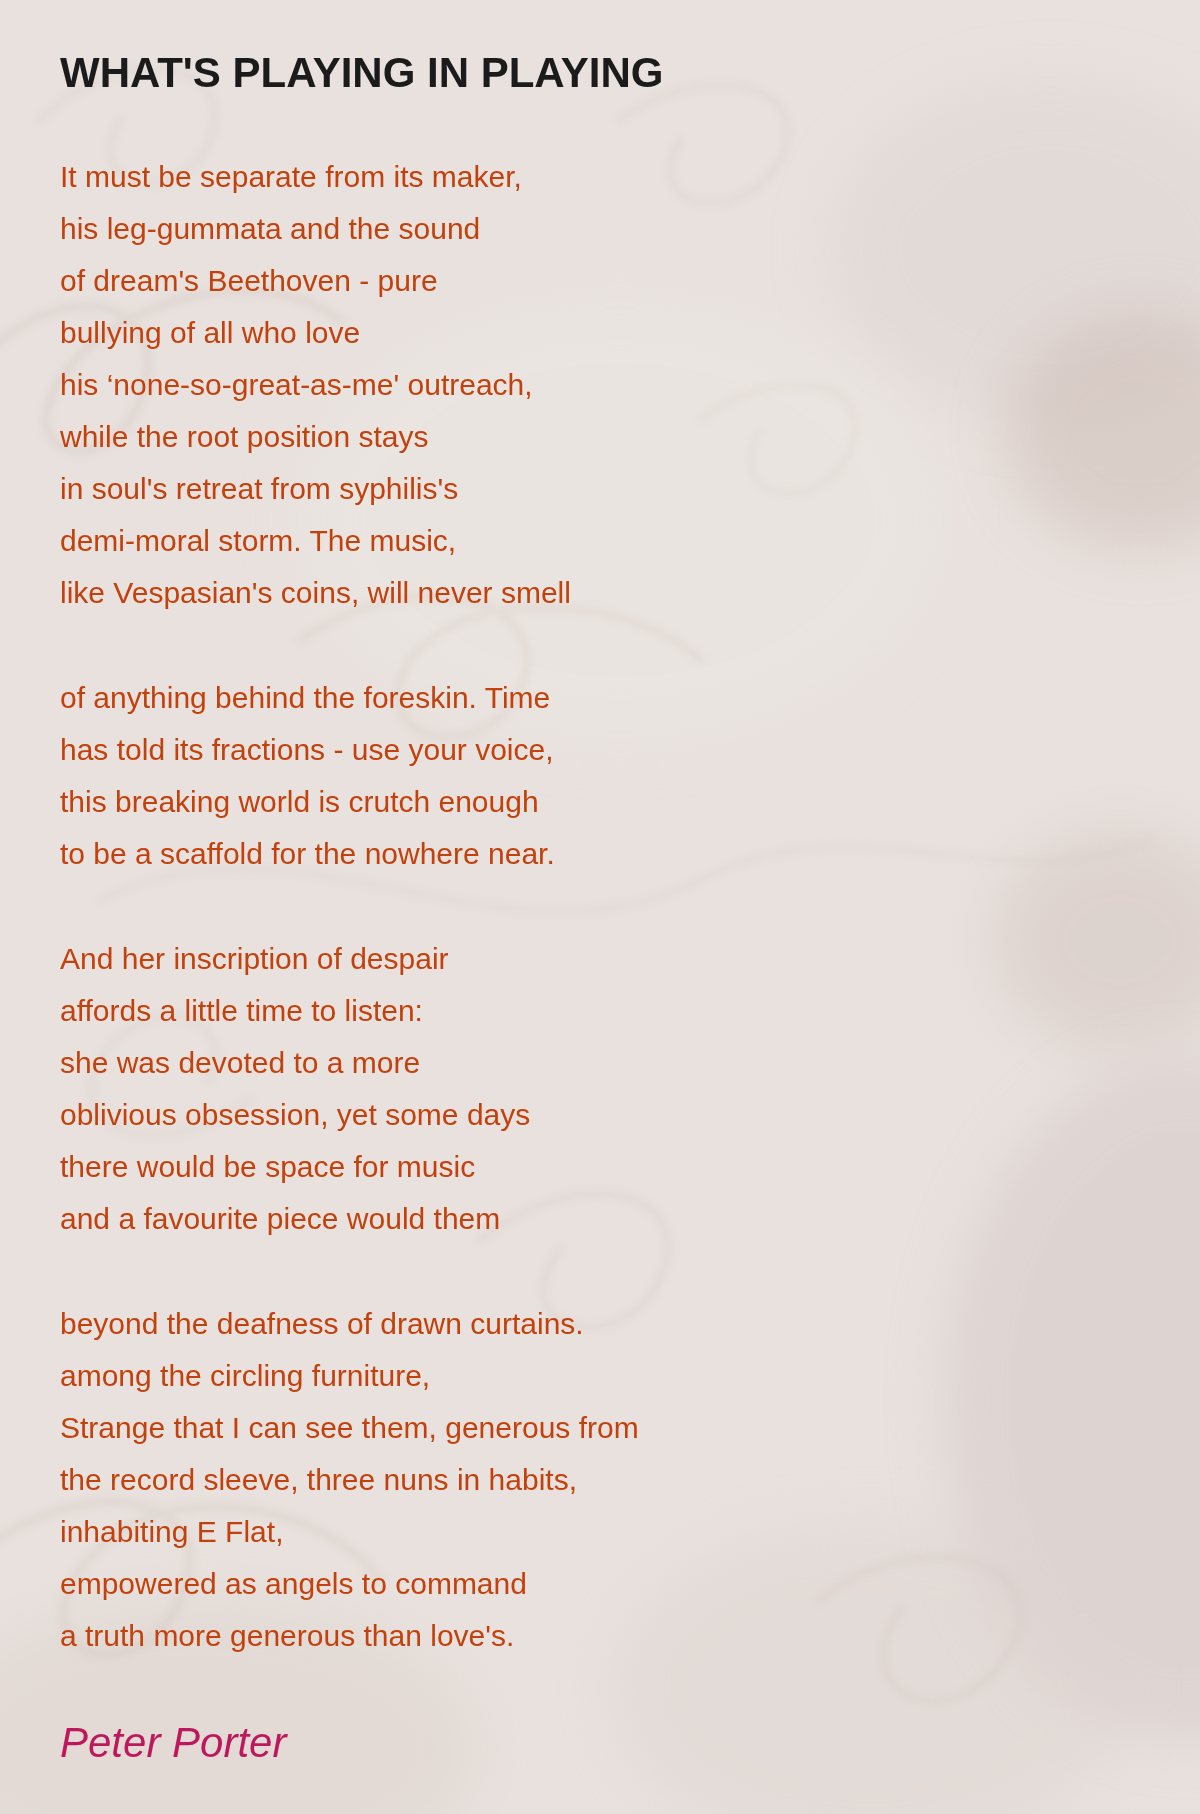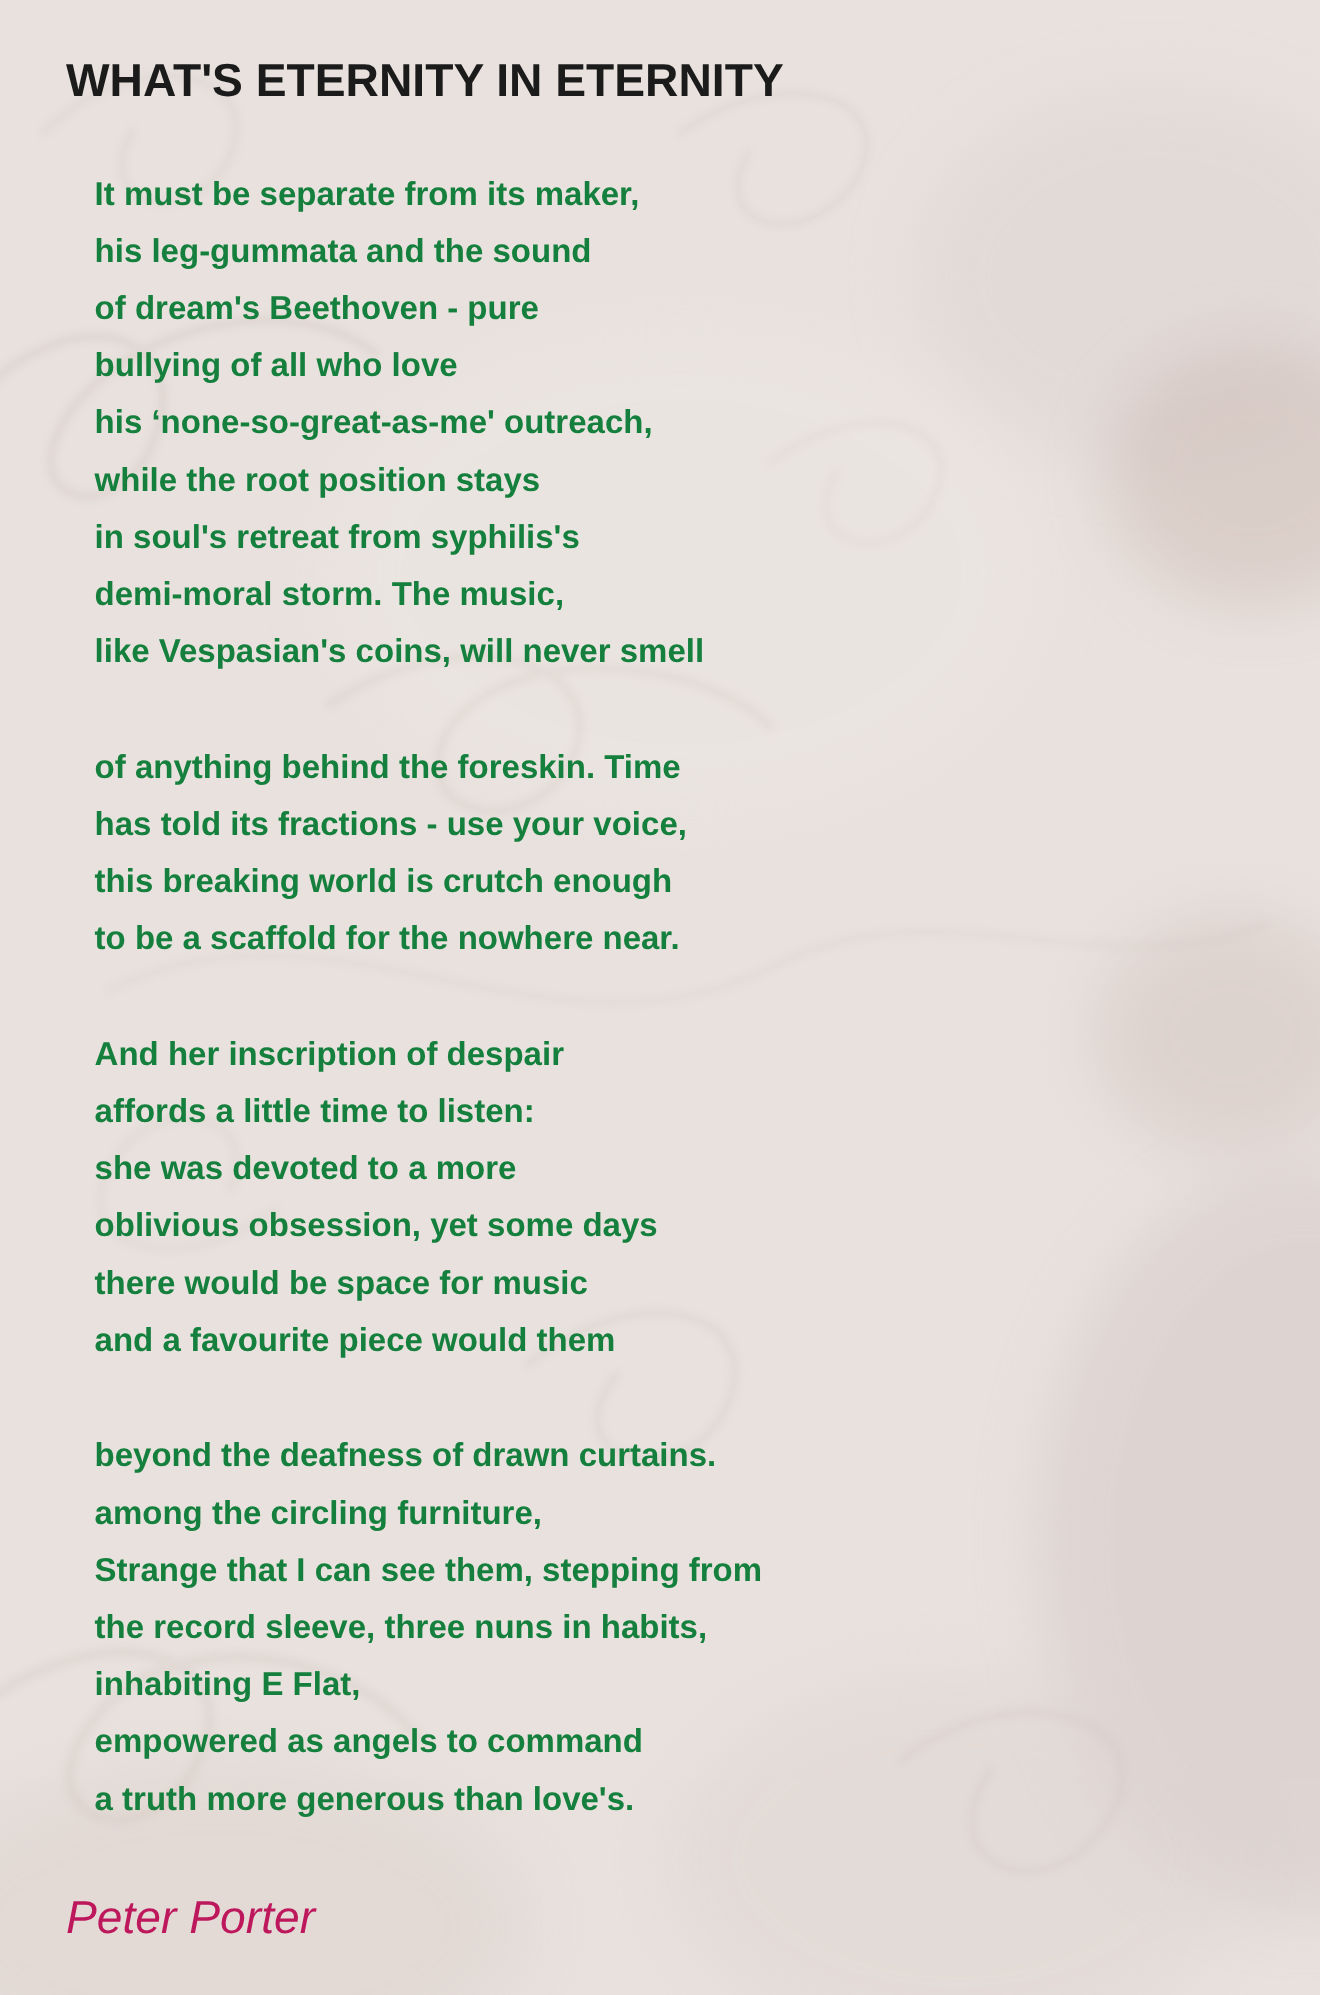--- a/index.html
+++ b/index.html
@@ -36,24 +36,23 @@
     color: #1b1b1b;
     letter-spacing: 0;
     white-space: pre;
   }
   .stanza {
     margin: 53px 0 0 0;
   }
   .line {
     font-size: 30px;
     line-height: 52px;
-    font-weight: bold;
-    color: #15803d;
+    font-weight: normal;
+    color: #c2410c;
     white-space: pre;
-    margin-left: 26px;
   }
   .author {
     margin: 56px 0 0 0;
     font-size: 42px;
     line-height: 50px;
     font-style: italic;
     font-weight: normal;
     color: #be185d;
     white-space: pre;
   }
@@ -90,21 +89,21 @@
       <path d="M 820 1600 C 920 1520 1060 1560 1010 1650 C 960 1740 840 1700 900 1610" stroke-width="8" opacity="0.16"></path>
       <path d="M 100 900 C 300 800 500 980 700 880 C 850 800 1000 900 1150 840" stroke-width="7" opacity="0.12"></path>
       <path d="M 700 420 C 780 360 880 380 850 450 C 820 520 720 500 760 430" stroke-width="7" opacity="0.14"></path>
       <path d="M 40 120 C 120 40 240 60 210 140 C 180 210 80 190 120 120" stroke-width="8" opacity="0.15"></path>
       <path d="M 250 1100 C 170 1160 60 1140 100 1060 C 140 990 240 1010 210 1080" stroke-width="8" opacity="0.13"></path>
     </g>
   </svg>
 
   <div class="content">
 
-    <h1 class="title">WHAT'S ETERNITY IN ETERNITY</h1>
+    <h1 class="title">WHAT'S PLAYING IN PLAYING</h1>
 
     <div class="stanza">
       <div class="line">It must be separate from its maker,</div>
       <div class="line">his leg-gummata and the sound</div>
       <div class="line">of dream's Beethoven - pure</div>
       <div class="line">bullying of all who love</div>
       <div class="line">his ‘none-so-great-as-me' outreach,</div>
       <div class="line">while the root position stays</div>
       <div class="line">in soul's retreat from syphilis's</div>
       <div class="line">demi-moral storm. The music,</div>
@@ -123,21 +122,21 @@
       <div class="line">affords a little time to listen:</div>
       <div class="line">she was devoted to a more</div>
       <div class="line">oblivious obsession, yet some days</div>
       <div class="line">there would be space for music</div>
       <div class="line">and a favourite piece would them</div>
     </div>
 
     <div class="stanza">
       <div class="line">beyond the deafness of drawn curtains.</div>
       <div class="line">among the circling furniture,</div>
-      <div class="line">Strange that I can see them, stepping from</div>
+      <div class="line">Strange that I can see them, generous from</div>
       <div class="line">the record sleeve, three nuns in habits,</div>
       <div class="line">inhabiting E Flat,</div>
       <div class="line">empowered as angels to command</div>
       <div class="line">a truth more generous than love's.</div>
     </div>
 
     <div class="author">Peter Porter</div>
 
   </div>
 </div>

